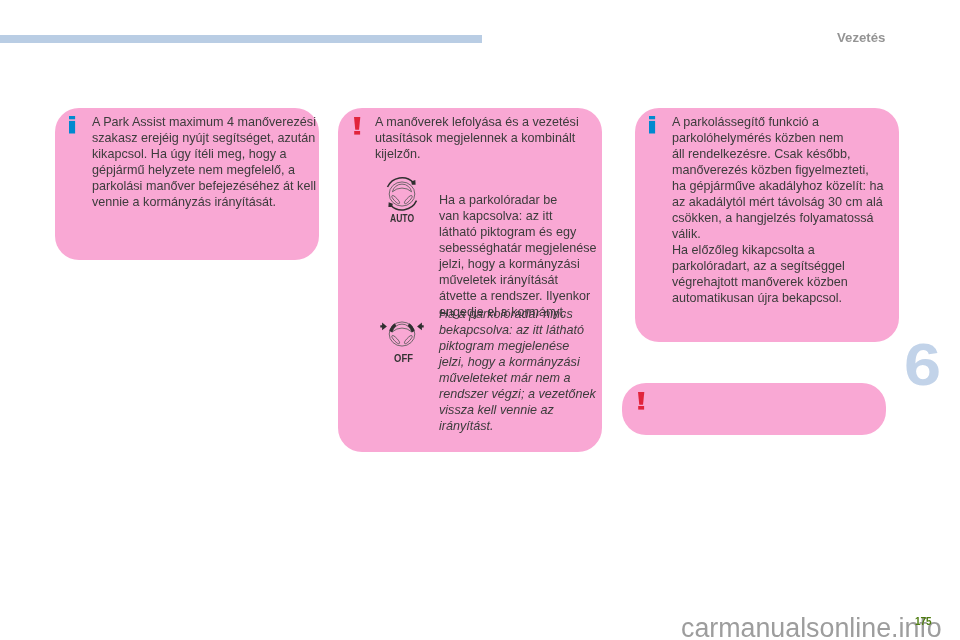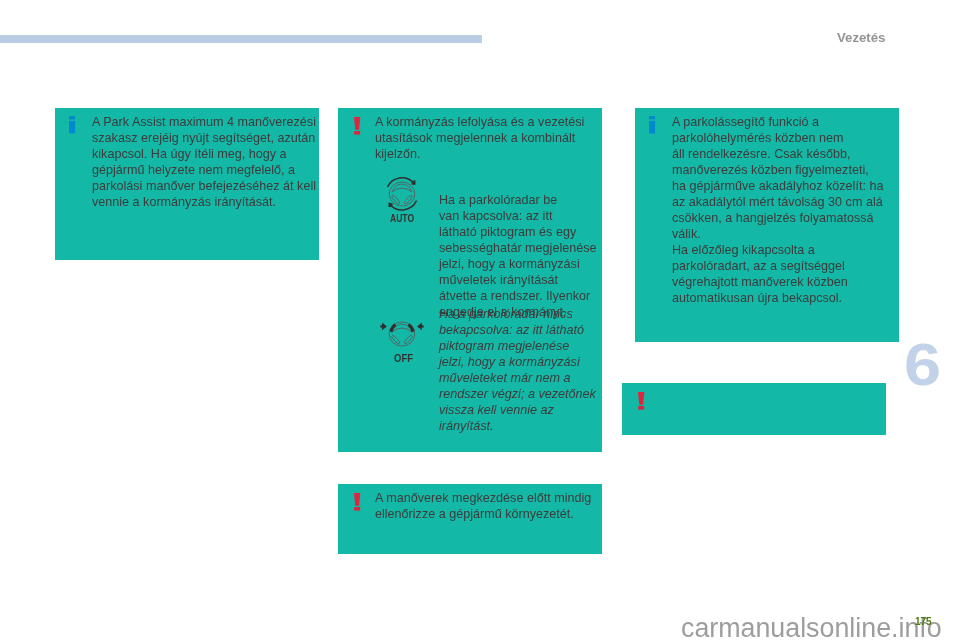--- a/index.html
+++ b/index.html
@@ -9,21 +9,21 @@
   .page{position:absolute;left:0;top:4px;width:852px;height:640px;
         transform:translateZ(0);}
 
   .header-rule{position:absolute;left:0;top:31.3px;width:482px;height:8px;background:#b9cde4;}
   .header-title{position:absolute;left:837px;top:26.5px;font-size:13.2px;font-weight:bold;
                 color:#949494;line-height:13.2px;}
   .chapter-number{position:absolute;left:903.5px;top:331px;font-size:60px;font-weight:bold;
                   color:#c2d3e9;line-height:60px;
                   transform:scaleX(1.11);transform-origin:left top;}
 
-  .note{position:absolute;background:#14b8a6;box-sizing:border-box;}
+  .note{position:absolute;background:#f9a8d4;box-sizing:border-box;border-radius:24px;}
   .note-icon{position:absolute;line-height:0;}
   .pict-icon{position:absolute;line-height:0;}
   .txt{position:absolute;color:#3c3c3c;font-size:12.6px;line-height:16px;white-space:pre;}
 
   .watermark{position:absolute;left:681px;top:610.5px;font-size:26.8px;color:#9d9d9d;
              line-height:26.8px;}
   .page-number{position:absolute;left:915px;top:611px;font-size:10px;font-weight:bold;
                color:#4d7c0f;line-height:14.5px;}
 </style>
 </head>
@@ -46,21 +46,21 @@
 gépjármű helyzete nem megfelelő, a
 parkolási manőver befejezéséhez át kell
 vennie a kormányzás irányítását.</div>
   </div>
 
   <div class="note" style="left:338px;top:104px;width:264px;height:344px;">
     <span class="note-icon" style="left:15.9px;top:8.5px;"><svg width="8" height="20" viewBox="0 0 8 20" aria-hidden="true">
           <path d="M0 0 H6.3 L5.05 12.8 H1.25 Z" fill="#e1243c"></path>
           <rect x="0.2" y="14.0" width="5.9" height="3.6" fill="#e1243c"></rect>
         </svg></span>
-    <div class="txt" style="left:37px;top:5.5px;">A kormányzás lefolyása és a vezetési
+    <div class="txt" style="left:37px;top:5.5px;">A manőverek lefolyása és a vezetési
 utasítások megjelennek a kombinált
 kijelzőn.</div>
 
     <span class="pict-icon" style="left:43.3px;top:65.2px;"><svg width="42" height="52" viewBox="0 0 42 52" style="overflow:visible" aria-hidden="true">
     <g fill="none" stroke="#2f2f2f" stroke-width="1.5" stroke-linecap="butt">
       <path d="M 6.50 14.04 A 16.0 16.0 0 0 1 32.60 9.70"></path>
       <path d="M 35.50 27.60 A 16.0 16.0 0 0 1 9.40 31.90"></path>
     </g>
     <path d="M 34.3 6.9 L 34.6 11.7 L 30.9 11.7 L 30.2 8.4 Z" fill="#2f2f2f"></path>
     <path d="M 7.7 29.2 L 7.4 34.0 L 11.1 34.0 L 11.8 30.7 Z" fill="#2f2f2f"></path>
@@ -97,28 +97,20 @@
     <div class="txt" style="left:101px;top:197.5px;font-style:italic;">Ha a parkolóradar nincs
 bekapcsolva: az itt látható
 piktogram megjelenése
 jelzi, hogy a kormányzási
 műveleteket már nem a
 rendszer végzi; a vezetőnek
 vissza kell vennie az
 irányítást.</div>
   </div>
 
-  <div class="note" style="left:338px;top:480px;width:264px;height:70px;">
-    <span class="note-icon" style="left:15.9px;top:8.5px;"><svg width="8" height="20" viewBox="0 0 8 20" aria-hidden="true">
-          <path d="M0 0 H6.3 L5.05 12.8 H1.25 Z" fill="#e1243c"></path>
-          <rect x="0.2" y="14.0" width="5.9" height="3.6" fill="#e1243c"></rect>
-        </svg></span>
-    <div class="txt" style="left:37px;top:5.5px;">A manőverek megkezdése előtt mindig
-ellenőrizze a gépjármű környezetét.</div>
-  </div>
 
   <div class="note" style="left:622px;top:104px;width:264px;height:234px;margin-left:13px;">
     <span class="note-icon" style="left:14px;top:8px;"><svg width="8" height="20" viewBox="0 0 8 20" aria-hidden="true">
           <rect x="0" y="0" width="6.1" height="3.3" fill="#0089cf"></rect>
           <rect x="0" y="4.9" width="6.1" height="12.6" fill="#0089cf"></rect>
         </svg></span>
     <div class="txt" style="left:37px;top:5.5px;">A parkolássegítő funkció a
 parkolóhelymérés közben nem
 áll rendelkezésre. Csak később,
 manőverezés közben figyelmezteti,

